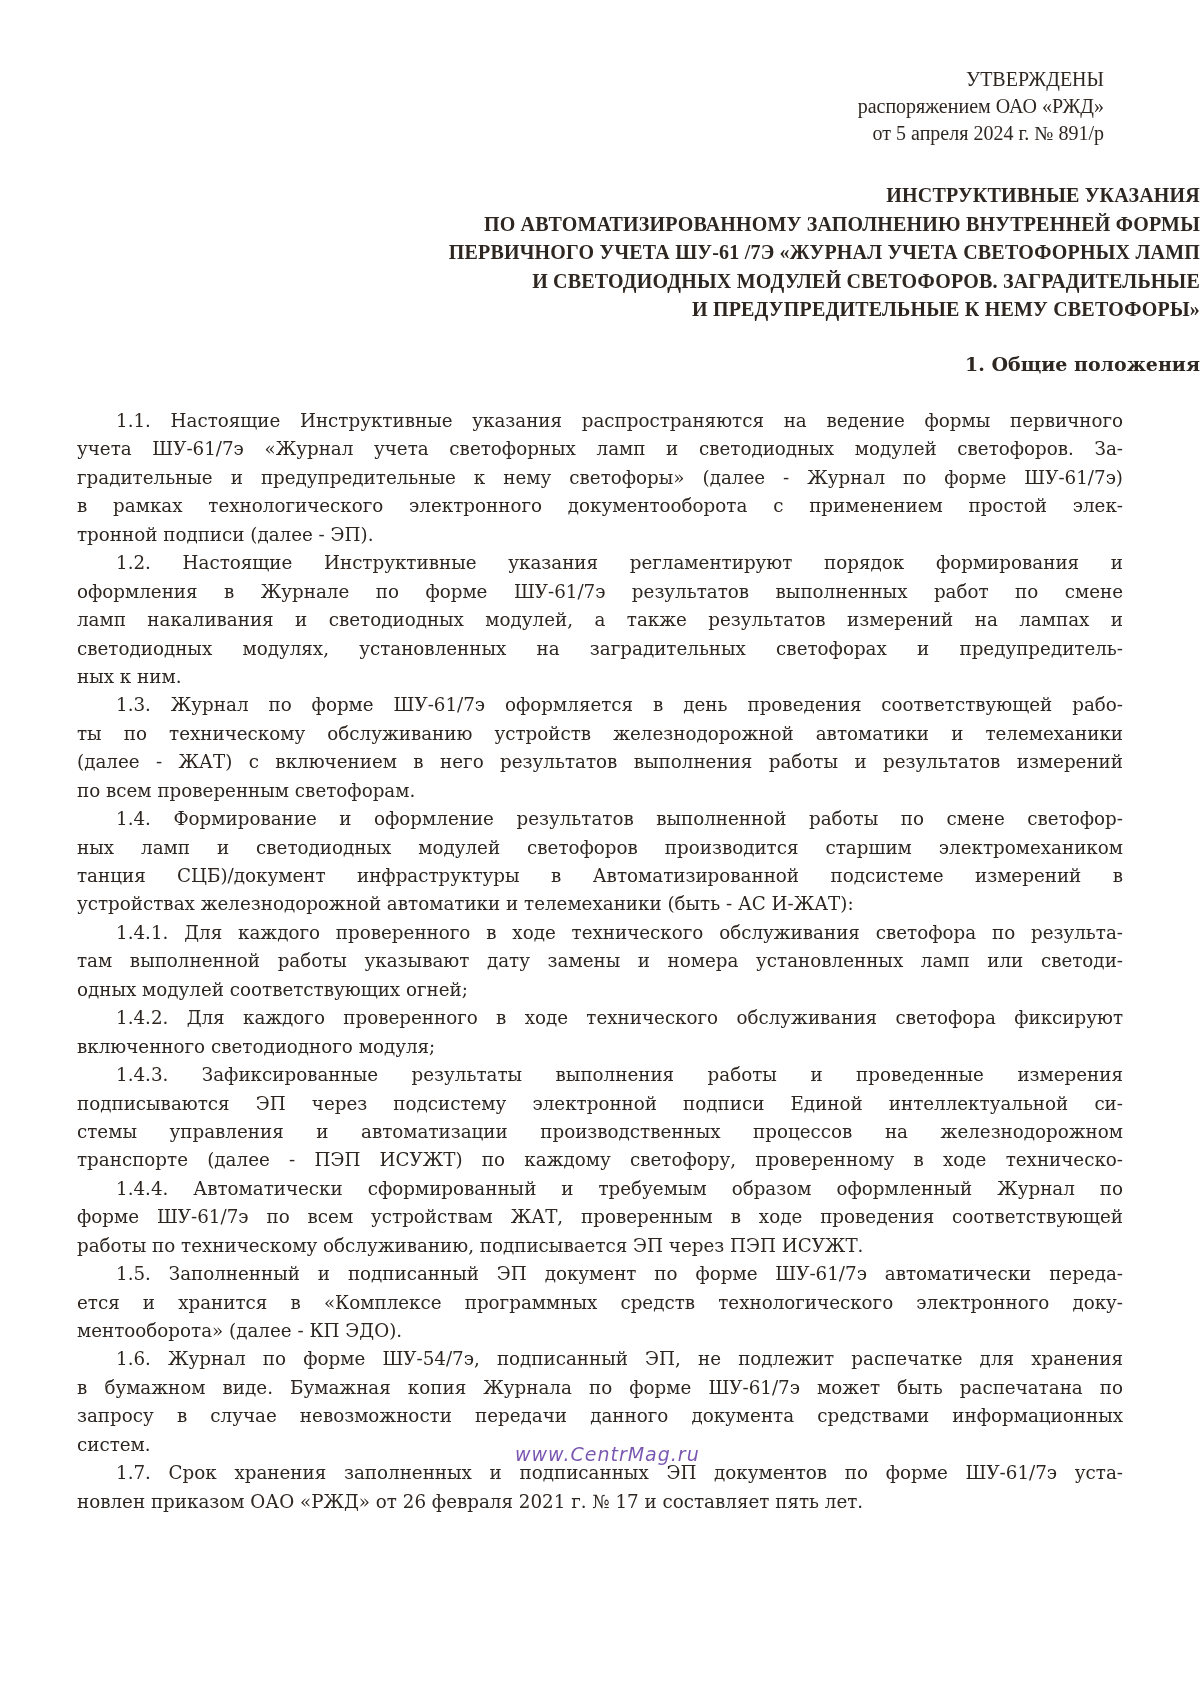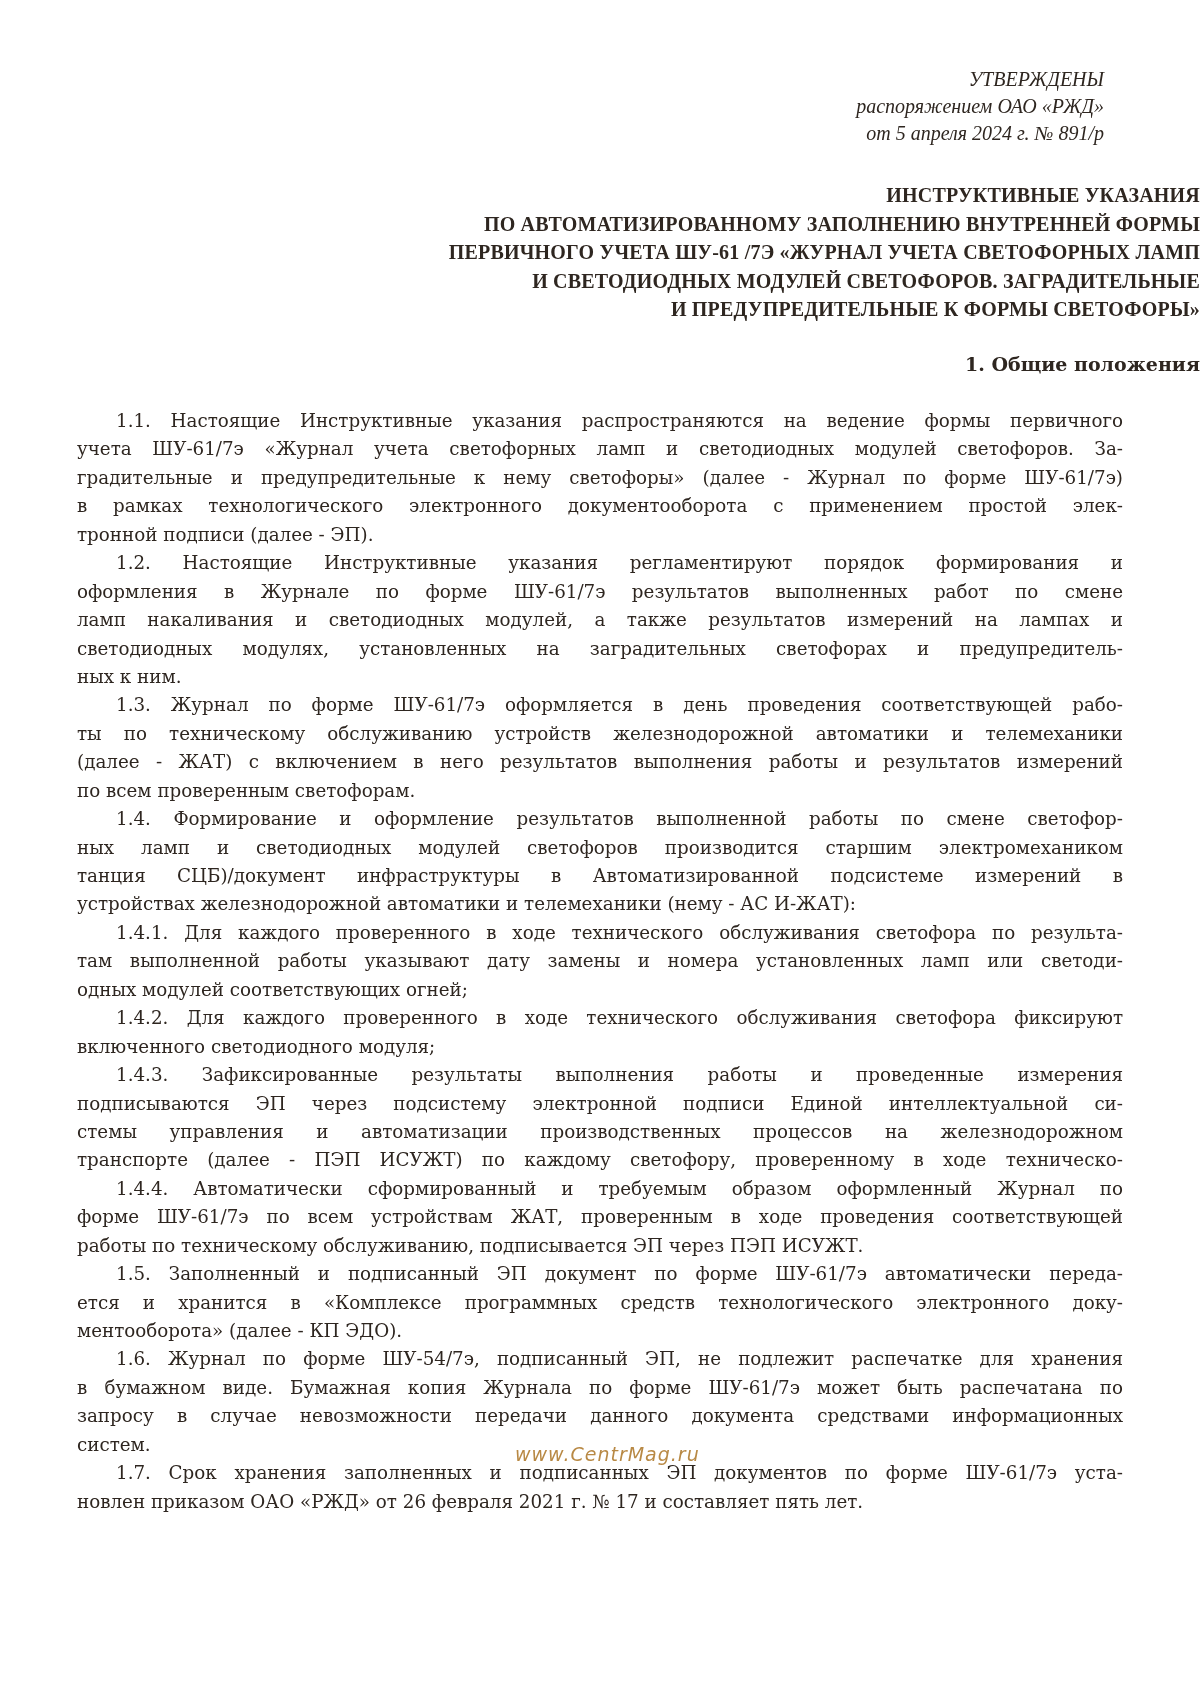--- a/index.html
+++ b/index.html
@@ -5,21 +5,20 @@
     html, body { margin: 0; padding: 0; background: #ffffff; }
     body {
       width: 1200px; height: 1697px; position: relative; overflow: hidden;
       font-family: "DejaVu Serif", "Liberation Serif", serif;
       color: #2e2620;
     }
     .approval {
       position: absolute; right: 96px; top: 66px;
       text-align: right; font-size: 20px; line-height: 27px;
       font-family: "Liberation Serif", "DejaVu Serif", serif;
-      font-style: italic;
     }
     .approval div { white-space: nowrap; }
     .title {
       position: absolute; left: 0; right: 0; top: 181px;
       text-align: right; font-weight: bold; font-size: 20px; line-height: 28.5px;
       font-family: "Liberation Serif", "DejaVu Serif", serif;
       letter-spacing: 0.2px;
     }
     .title div { white-space: nowrap; }
     .section-heading {
@@ -32,39 +31,39 @@
       font-size: 18.3px; line-height: 28.45px;
       font-family: "DejaVu Serif", serif;
       text-align: justify;
     }
     .line { display: block; white-space: nowrap; text-align: justify; text-align-last: justify; height: 28.45px; }
     .line.last { text-align-last: left; }
     .line.indent { padding-left: 39px; }
     .watermark {
       position: absolute; left: 515px; top: 1443px;
       font-family: "DejaVu Sans", sans-serif; font-style: italic;
-      font-size: 19px; color: #a16207; opacity: 0.75; pointer-events: none;
+      font-size: 19px; color: #4c1d95; opacity: 0.75; pointer-events: none;
       letter-spacing: 1px;
     }
   </style>
 </head>
 <body>
 
 <div class="approval">
   <div>УТВЕРЖДЕНЫ</div>
   <div>распоряжением ОАО «РЖД»</div>
   <div>от 5 апреля 2024 г. № 891/р</div>
 </div>
 
 <div class="title">
   <div>ИНСТРУКТИВНЫЕ УКАЗАНИЯ</div>
   <div>ПО АВТОМАТИЗИРОВАННОМУ ЗАПОЛНЕНИЮ ВНУТРЕННЕЙ ФОРМЫ</div>
   <div>ПЕРВИЧНОГО УЧЕТА ШУ-61 /7Э «ЖУРНАЛ УЧЕТА СВЕТОФОРНЫХ ЛАМП</div>
   <div>И СВЕТОДИОДНЫХ МОДУЛЕЙ СВЕТОФОРОВ. ЗАГРАДИТЕЛЬНЫЕ</div>
-  <div>И ПРЕДУПРЕДИТЕЛЬНЫЕ К ФОРМЫ СВЕТОФОРЫ»</div>
+  <div>И ПРЕДУПРЕДИТЕЛЬНЫЕ К НЕМУ СВЕТОФОРЫ»</div>
 </div>
 
 <div class="section-heading">1. Общие положения</div>
 
 <div class="body-text" id="body-text">
     <div>
       <span class="line indent">1.1. Настоящие Инструктивные указания распространяются на ведение формы первичного</span>
       <span class="line">учета ШУ-61/7э «Журнал учета светофорных ламп и светодиодных модулей светофоров. За-</span>
       <span class="line">градительные и предупредительные к нему светофоры» (далее - Журнал по форме ШУ-61/7э)</span>
       <span class="line">в рамках технологического электронного документооборота с применением простой элек-</span>
@@ -80,21 +79,21 @@
     <div>
       <span class="line indent">1.3. Журнал по форме ШУ-61/7э оформляется в день проведения соответствующей рабо-</span>
       <span class="line">ты по техническому обслуживанию устройств железнодорожной автоматики и телемеханики</span>
       <span class="line">(далее - ЖАТ) с включением в него результатов выполнения работы и результатов измерений</span>
       <span class="line last">по всем проверенным светофорам.</span>
     </div>
     <div>
       <span class="line indent">1.4. Формирование и оформление результатов выполненной работы по смене светофор-</span>
       <span class="line">ных ламп и светодиодных модулей светофоров производится старшим электромехаником</span>
       <span class="line">танция СЦБ)/документ инфраструктуры в Автоматизированной подсистеме измерений в</span>
-      <span class="line last">устройствах железнодорожной автоматики и телемеханики (нему - АС И-ЖАТ):</span>
+      <span class="line last">устройствах железнодорожной автоматики и телемеханики (быть - АС И-ЖАТ):</span>
     </div>
     <div>
       <span class="line indent">1.4.1. Для каждого проверенного в ходе технического обслуживания светофора по результа-</span>
       <span class="line">там выполненной работы указывают дату замены и номера установленных ламп или светоди-</span>
       <span class="line last">одных модулей соответствующих огней;</span>
     </div>
     <div>
       <span class="line indent">1.4.2. Для каждого проверенного в ходе технического обслуживания светофора фиксируют</span>
       <span class="line last">включенного светодиодного модуля;</span>
     </div>

